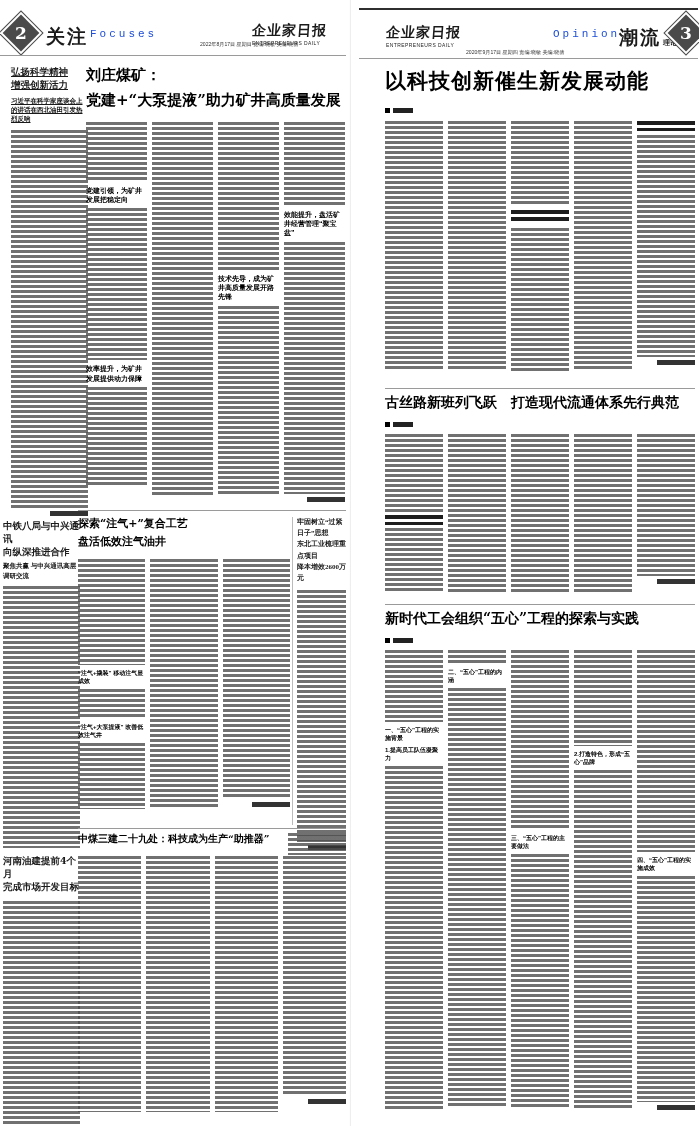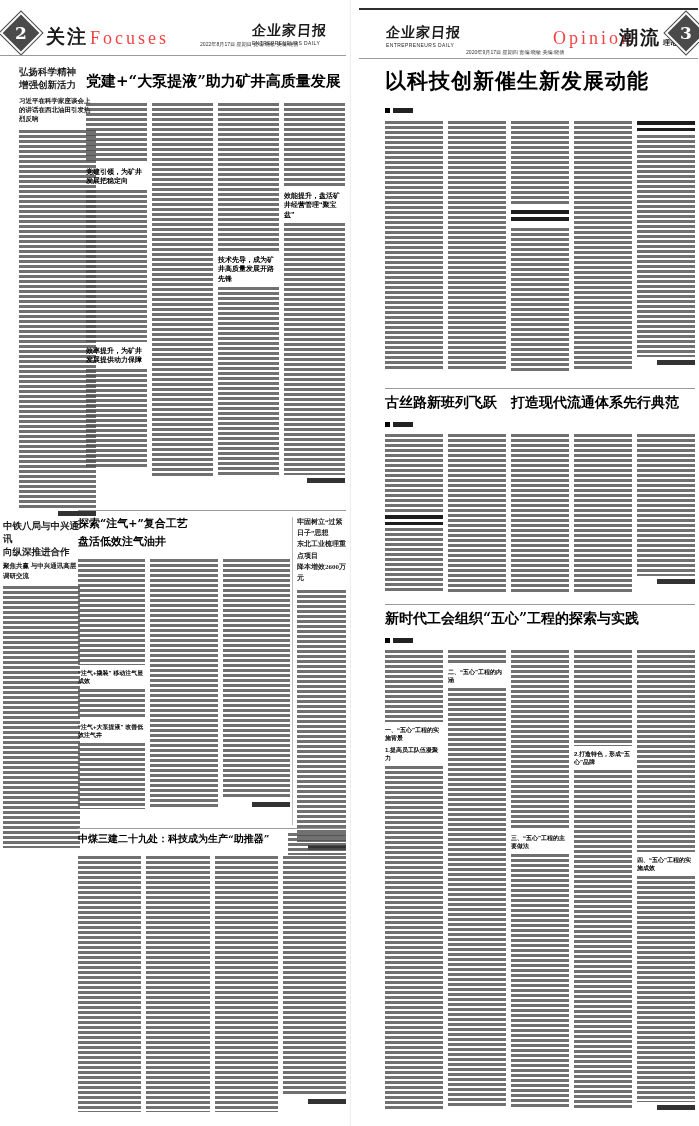--- a/index.html
+++ b/index.html
@@ -7,21 +7,21 @@
           font-family:"Liberation Sans",sans-serif;color:#1a1a1a;}
   .page{position:absolute;top:0;height:1126px;background:#fff;}
   .page.left{left:0;width:349px;}
   .page.right{left:350px;width:349px;border-left:1px solid #eee;}
   .abs{position:absolute;}
   
   .diamond{width:26px;height:26px;background:#4a4a4a;transform:rotate(45deg);
            display:flex;align-items:center;justify-content:center;box-shadow:0 0 0 2px #fff,0 0 0 3px #4a4a4a;}
   .diamond span{transform:rotate(-45deg);color:#fff;font-weight:bold;font-size:17px;font-family:"DejaVu Serif",serif;}
   .sec-cn{font-size:19px;font-weight:bold;letter-spacing:2px;font-family:"DejaVu Serif",serif;}
-  .sec-en{font-size:18px;font-family:Liberation Serif, serif;letter-spacing:3px;color:#ef4444;}
+  .sec-en{font-size:11px;font-family:Liberation Mono, monospace;letter-spacing:3px;color:#1d4ed8;}
   .sec-sub{font-size:7px;font-weight:bold;color:#111;}
   .dateline{font-size:6px;color:#333;white-space:nowrap;transform:scale(.85);transform-origin:left bottom;}
   .mast-cn{font-family:"DejaVu Serif",serif;font-weight:900;font-size:14px;letter-spacing:1px;transform:skewX(-4deg);}
   .mast-en{font-size:5.5px;letter-spacing:.5px;color:#222;transform:scale(.9);transform-origin:left top;white-space:nowrap;}
   .hrule{position:absolute;height:1px;background:#9a9a9a;}
   .hrule.dark{height:2px;background:#2f2f2f;}
   .vrule{position:absolute;width:1px;background:#bbb;}
   
   .hl{font-family:"DejaVu Serif",serif;font-weight:bold;color:#000;line-height:1.25;}
   .hl-15{font-size:15px;}
@@ -58,41 +58,49 @@
     </div>
     <span class="abs sec-cn" style="left:46px;top:24px;">关注</span>
     <span class="abs sec-en" style="left:90px;top:28px;">Focuses</span>
     <div class="abs dateline" style="left:200px;top:40px;">2022年8月17日 星期日 责编:晓敏 美编:晓倩</div>
     <div class="abs" style="left:252px;top:22px;">
       <div class="mast-cn">企业家日报</div>
       <div class="mast-en">ENTREPRENEURS DAILY</div>
     </div>
     <div class="hrule" style="left:0;top:55px;width:346px;"></div>
 
-    <div class="abs" style="left:19px;top:66px;width:77px;">
+    <div class="abs" style="left:11px;top:66px;width:77px;text-decoration:underline;">
       <div class="sb-title">
         <div>弘扬科学精神</div>
         <div>增强创新活力</div>
       </div>
       <div class="sb-sub" style="margin-top:4px;">习近平在科学家座谈会上的讲话在西北油田引发热烈反响</div>
       <div class="g" style="height:378px;margin-top:7px;"></div>
       <div class="sig-bar"></div>
     </div>
 
     <div class="abs" style="left:3px;top:520px;width:77px;">
       <div class="sb-title">
         <div>中铁八局与中兴通讯</div>
         <div>向纵深推进合作</div>
       </div>
       <div class="sb-sub" style="margin-top:3px;">聚焦共赢 与中兴通讯高层调研交流</div>
       <div class="g" style="height:262px;margin-top:6px;"></div>
     </div>
 
+    <div class="abs" style="left:3px;top:855px;width:77px;">
+      <div class="sb-title">
+        <div>河南油建提前4个月</div>
+        <div>完成市场开发目标</div>
+      </div>
+      <div class="g" style="height:226px;margin-top:8px;"></div>
+    </div>
 
     <div class="abs" style="left:86px;top:66px;width:259px;">
+      <div class="hl hl-15">刘庄煤矿：</div>
       <div class="hl hl-15" style="margin-top:6px;">党建+“大泵提液”助力矿井高质量发展</div>
       <div class="cols" style="margin-top:12px;height:375px;">
         <div class="col">
           <div class="g" style="height:60px;"></div>
           <div class="subhead">党建引领，为矿井发展把稳定向</div>
           <div class="g" style="height:152px;"></div>
           <div class="subhead">效率提升，为矿井发展提供动力保障</div>
           <div class="g" style="height:100px;"></div>
         </div>
         <div class="col">

